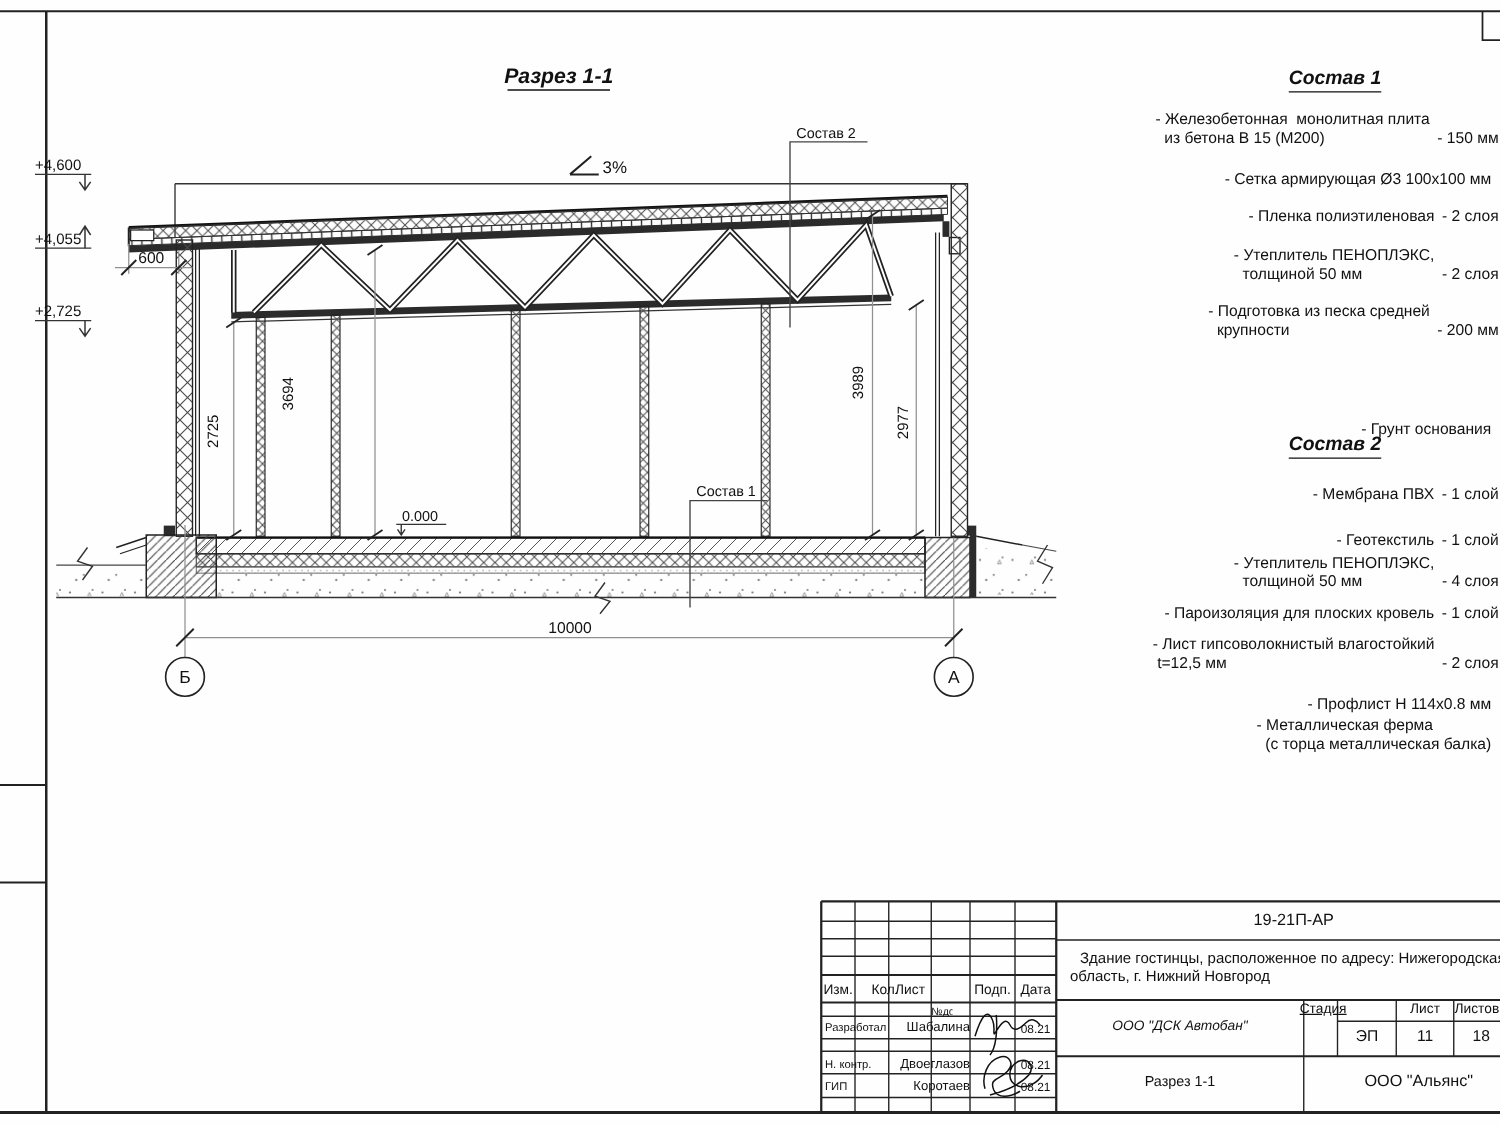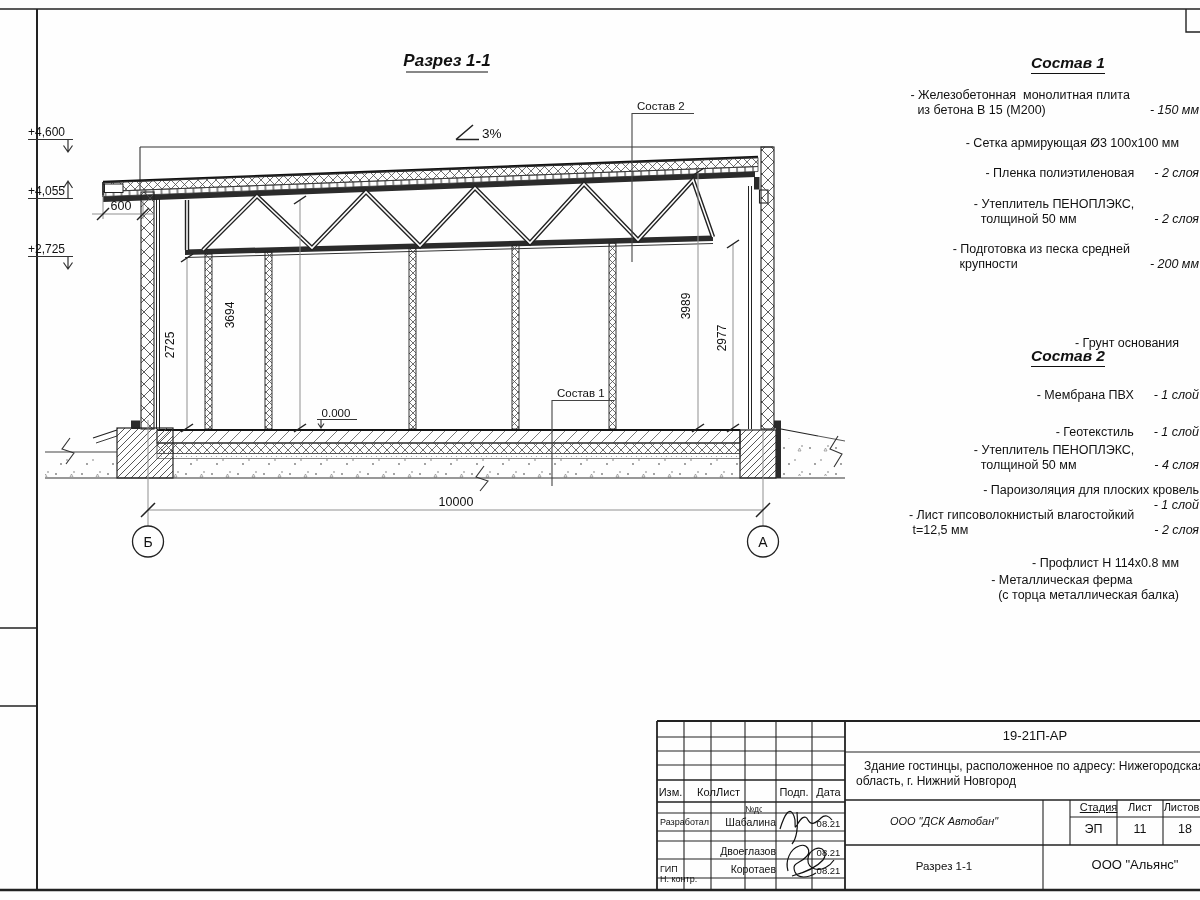--- a/index.html
+++ b/index.html
@@ -5,21 +5,21 @@
   html,body{margin:0;padding:0;background:#fff;}
   #stage{position:relative;width:1200px;height:900px;overflow:hidden;background:#fefefe;
          font-family:"Liberation Sans","DejaVu Sans",sans-serif;color:#111;}
   #linework{position:absolute;left:0;top:0;}
   
   .list-title{position:absolute;font-size:15.5px;font-weight:bold;font-style:italic;
               border-bottom:1.5px solid #111;padding-bottom:1px;}
   .li{position:absolute;left:886px;width:313px;display:flex;justify-content:flex-end;
       align-items:flex-end;font-size:12.5px;line-height:14.5px;}
   .li-label{white-space:pre-wrap;}
-  .li-value{white-space:nowrap;margin-left:20px;font-style:italic;}
+  .li-value{white-space:nowrap;margin-left:6px;}
   
   .tb{position:absolute;text-align:center;overflow:hidden;}
   .tb-left{position:absolute;text-align:left;white-space:nowrap;}
   .hdr{font-size:11px;line-height:19px;height:19px;}
   .hdr-small{font-size:8.5px;line-height:19px;height:19px;}
   .role{font-size:9px;}
   .nm{font-size:10.5px;line-height:15px;text-align:right;}
   .dt{font-size:9.5px;line-height:14px;}
   .italic{font-style:italic;}
 </style>
@@ -293,21 +293,21 @@
     </div>
 <div class="li" style="top:425px;">
       <span class="li-label">- Геотекстиль</span>
       <span class="li-value">- 1 слой</span>
     </div>
 <div class="li" style="top:443px;">
       <span class="li-label">- Утеплитель ПЕНОПЛЭКС,
   толщиной 50 мм</span>
       <span class="li-value">- 4 слоя</span>
     </div>
-<div class="li" style="top:483px;flex-direction:column;">
+<div class="li" style="top:483px;">
       <span class="li-label">- Пароизоляция для плоских кровель</span>
       <span class="li-value">- 1 слой</span>
     </div>
 <div class="li" style="top:508px;">
       <span class="li-label">- Лист гипсоволокнистый влагостойкий
  t=12,5 мм</span>
       <span class="li-value">- 2 слоя</span>
     </div>
 <div class="li" style="top:524px;margin-top:32px;">
       <span class="li-label">- Профлист Н 114х0.8 мм</span>
@@ -327,30 +327,30 @@
 <div class="tb hdr" style="left:684px;top:783px;width:48px;">Кол.</div>
 <div class="tb hdr" style="left:711px;top:783px;width:34px;">Лист</div>
 <div class="tb hdr-small" style="left:745px;top:800px;width:17px;">№док.</div>
 <div class="tb hdr" style="left:776px;top:783px;width:36px;">Подп.</div>
 <div class="tb hdr" style="left:812px;top:783px;width:33px;">Дата</div>
 
 <div class="tb-left role" style="left:660px;top:817px;">Разработал</div>
 <div class="tb nm" style="left:711px;top:815px;width:65px;">Шабалина</div>
 <div class="tb dt" style="left:812px;top:817px;width:33px;">08.21</div>
 
-<div class="tb-left role" style="left:660px;top:846px;margin-top:28px;">Н. контр.</div>
+<div class="tb-left role" style="left:660px;top:846px;">Н. контр.</div>
 <div class="tb nm" style="left:711px;top:844px;width:65px;">Двоеглазов</div>
 <div class="tb dt" style="left:812px;top:846px;width:33px;">08.21</div>
 
 <div class="tb-left role" style="left:660px;top:864px;">ГИП</div>
 <div class="tb nm" style="left:711px;top:862px;width:65px;">Коротаев</div>
 <div class="tb dt" style="left:812px;top:864px;width:33px;">08.21</div>
 
 <div class="tb italic" style="left:845px;top:815px;width:198px;font-size:11px;">ООО "ДСК Автобан"</div>
-<div class="tb" style="left:1070px;top:801px;width:57px;font-size:11px;text-decoration:underline;">Стадия</div>
+<div class="tb" style="left:1030px;top:801px;width:57px;font-size:11px;text-decoration:underline;">Стадия</div>
 <div class="tb" style="left:1117px;top:801px;width:46px;font-size:11px;">Лист</div>
 <div class="tb" style="left:1163px;top:801px;width:37px;font-size:11px;">Листов</div>
 <div class="tb" style="left:1070px;top:822px;width:47px;font-size:12.5px;">ЭП</div>
 <div class="tb" style="left:1117px;top:822px;width:46px;font-size:12.5px;">11</div>
 <div class="tb" style="left:1163px;top:822px;width:44px;font-size:12.5px;">18</div>
 <div class="tb" style="left:845px;top:860px;width:198px;font-size:11.5px;">Разрез 1-1</div>
 <div class="tb" style="left:1070px;top:857px;width:130px;font-size:13px;">ООО "Альянс"</div>
 
 </div>
 

